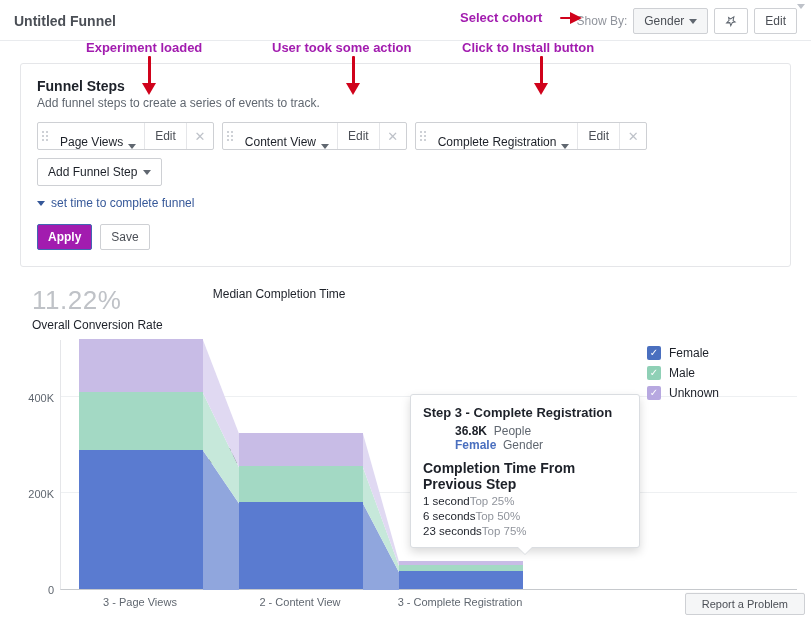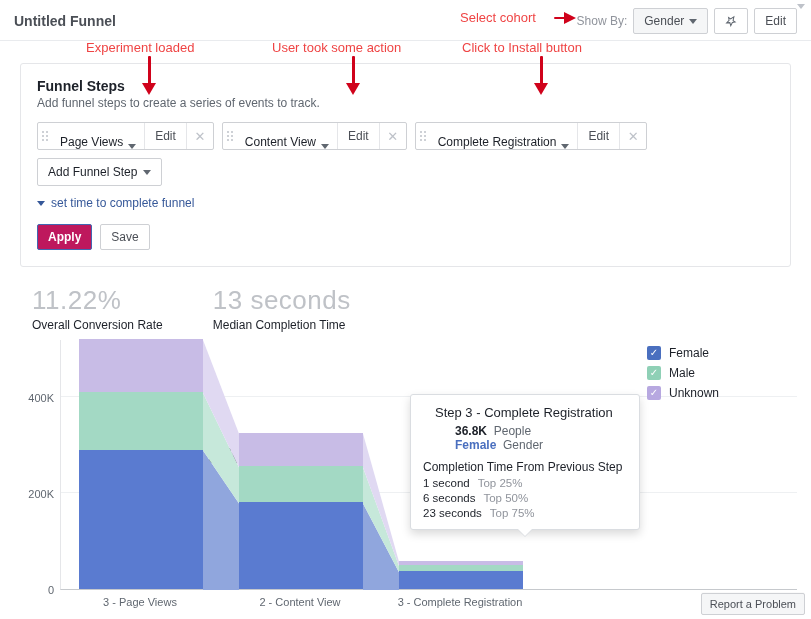--- a/index.html
+++ b/index.html
@@ -48,22 +48,22 @@
     width: 0; height: 0;
     border-left: 4px solid transparent;
     border-right: 4px solid transparent;
     border-top: 5px solid #606770;
   }
   .pin-icon svg { display:block; }
 
   
   .annot {
     position: absolute;
-    color: #ef4444;
-    font-weight: 400;
+    color: #a21caf;
+    font-weight: 700;
     font-size: 13px;
     display: flex;
     align-items: center;
     gap: 6px;
     z-index: 50;
     pointer-events: none;
     text-align: center;
   }
   .arrow-right-red {
     width: 0; height: 0;
@@ -122,21 +122,21 @@
   .add-step {
     border:1px solid #ced0d4; border-radius:2px; height:28px; padding:0 10px;
     display:flex; align-items:center; gap:6px; font-size:12px; color:#1d2129; background:#fff;
   }
   .link-row { margin-top:10px; display:flex; align-items:center; gap:6px; color:#365899; font-size:12px; }
   .link-row .chev {
     width:0;height:0;border-left:4px solid transparent;border-right:4px solid transparent;border-top:5px solid #365899;
   }
   .action-row { margin-top:14px; display:flex; gap:8px; }
   .btn-primary {
-    background:#be185d; border:1px solid #4267b2; color:#fff; font-weight:600;
+    background:#a21caf; border:1px solid #4267b2; color:#fff; font-weight:600;
   }
 
   
   .metrics { display:flex; gap:50px; padding: 18px 20px 6px 32px; }
   .metric .big { font-size:26px; color:#bfc2c7; font-weight:300; letter-spacing:.5px;}
   .metric .lbl { color:#1d2129; font-size:12px; margin-top:2px;}
 
   
   .chart-wrap { position:relative; padding: 2px 14px 0 14px; }
   .chart {
@@ -175,32 +175,32 @@
   .tooltip {
     position:absolute; background:#fff; border:1px solid #dadde1; border-radius:3px;
     box-shadow:0 4px 10px rgba(0,0,0,.15);
     padding:10px 12px; width:230px; font-size:12px; color:#1d2129; z-index:40;
   }
   .tooltip .tip-arrow {
     position:absolute; bottom:-7px; left:50%; transform:translateX(-50%);
     width:0;height:0;border-left:7px solid transparent;border-right:7px solid transparent;border-top:7px solid #fff;
     filter:drop-shadow(0 1px 0 #dadde1);
   }
-  .tooltip h4 { margin:0 0 4px 12px; font-size:13px; font-weight:400; }
+  .tooltip h4 { margin:0 0 4px 0; font-size:13px; font-weight:700; }
   .tooltip .row1 { color:#606770;margin-left:32px; }
   .tooltip .row1 b { color:#1d2129; font-weight:700; }
   .tooltip .gender { color:#4a6fbf; font-weight:600; }
-  .tooltip .sect { margin-top:8px; font-size:12px; color:#1d2129; font-weight:400;}
-  .tooltip .t-row { display:flex; gap:8px; color:#1d2129; font-size:11.5px; margin-top:3px;}
+  .tooltip .sect { margin-top:8px; font-size:14px; color:#1d2129; font-weight:700;}
+  .tooltip .t-row { display:flex; gap:0; color:#1d2129; font-size:11.5px; margin-top:3px;}
   .tooltip .t-row .m { color:#90949c; }
 
   .report-btn {
     position:absolute; right:6px; bottom:4px;
     border:1px solid #ced0d4; background:#f5f6f7; color:#4b4f56;
-    font-size:11px; padding:4px 8px; border-radius:2px;
+    font-size:11px; padding:4px 16px; border-radius:2px;
     box-shadow:0 -1px 0 rgba(0,0,0,.02);
   }
 
   .tri-v {
     position:absolute;top:4px;right:6px;
     width:0;height:0;border-left:4px solid transparent;border-right:4px solid transparent;border-top:5px solid #bec2c9;
   }
 </style>
 </head>
 <body>
@@ -356,21 +356,20 @@
     </div>
   </div>
 </div>
 
 <div class="metrics">
   <div class="metric">
     <div class="big">11.22%</div>
     <div class="lbl">Overall Conversion Rate</div>
   </div>
   <div class="metric">
-    <div class="big">13 seconds</div>
     <div class="lbl">Median Completion Time</div>
   </div>
 </div>
 
 <div class="chart-wrap">
   <div class="chart" id="funnel-chart">
     <div class="y-axis">
       <div class="y-tick" style="bottom:0;">0</div>
       <div class="y-tick" style="bottom:96px;">200K</div>
       <div class="y-tick" style="bottom:192px;">400K</div>

